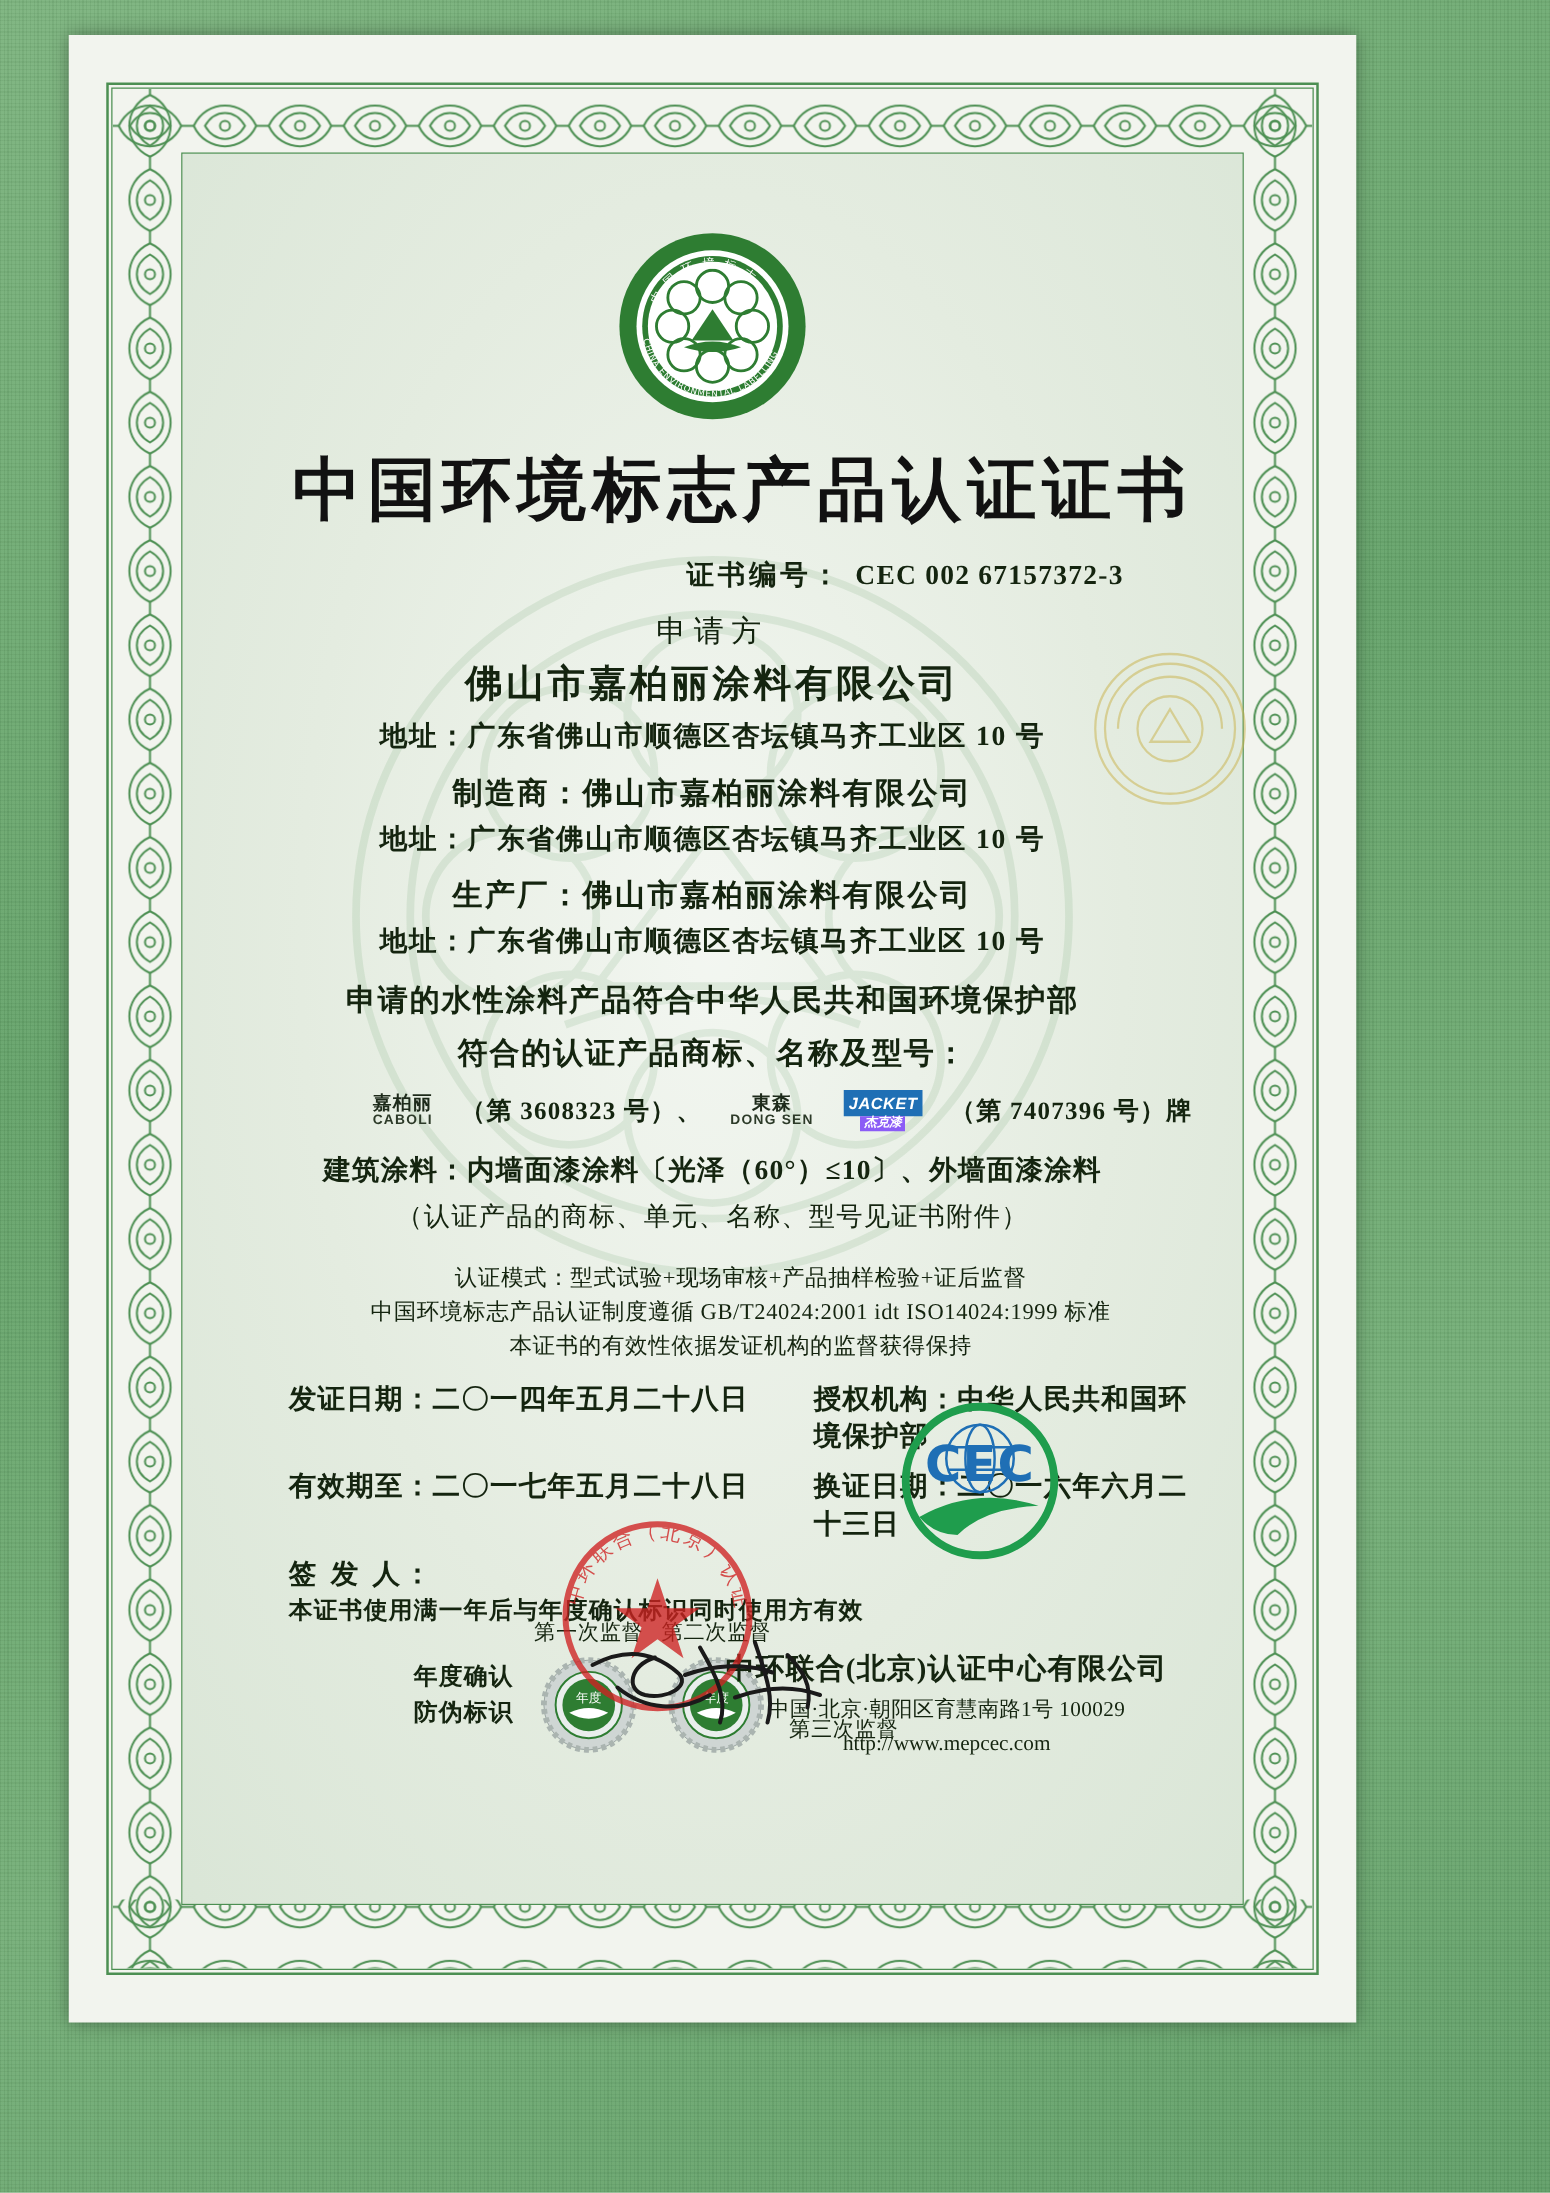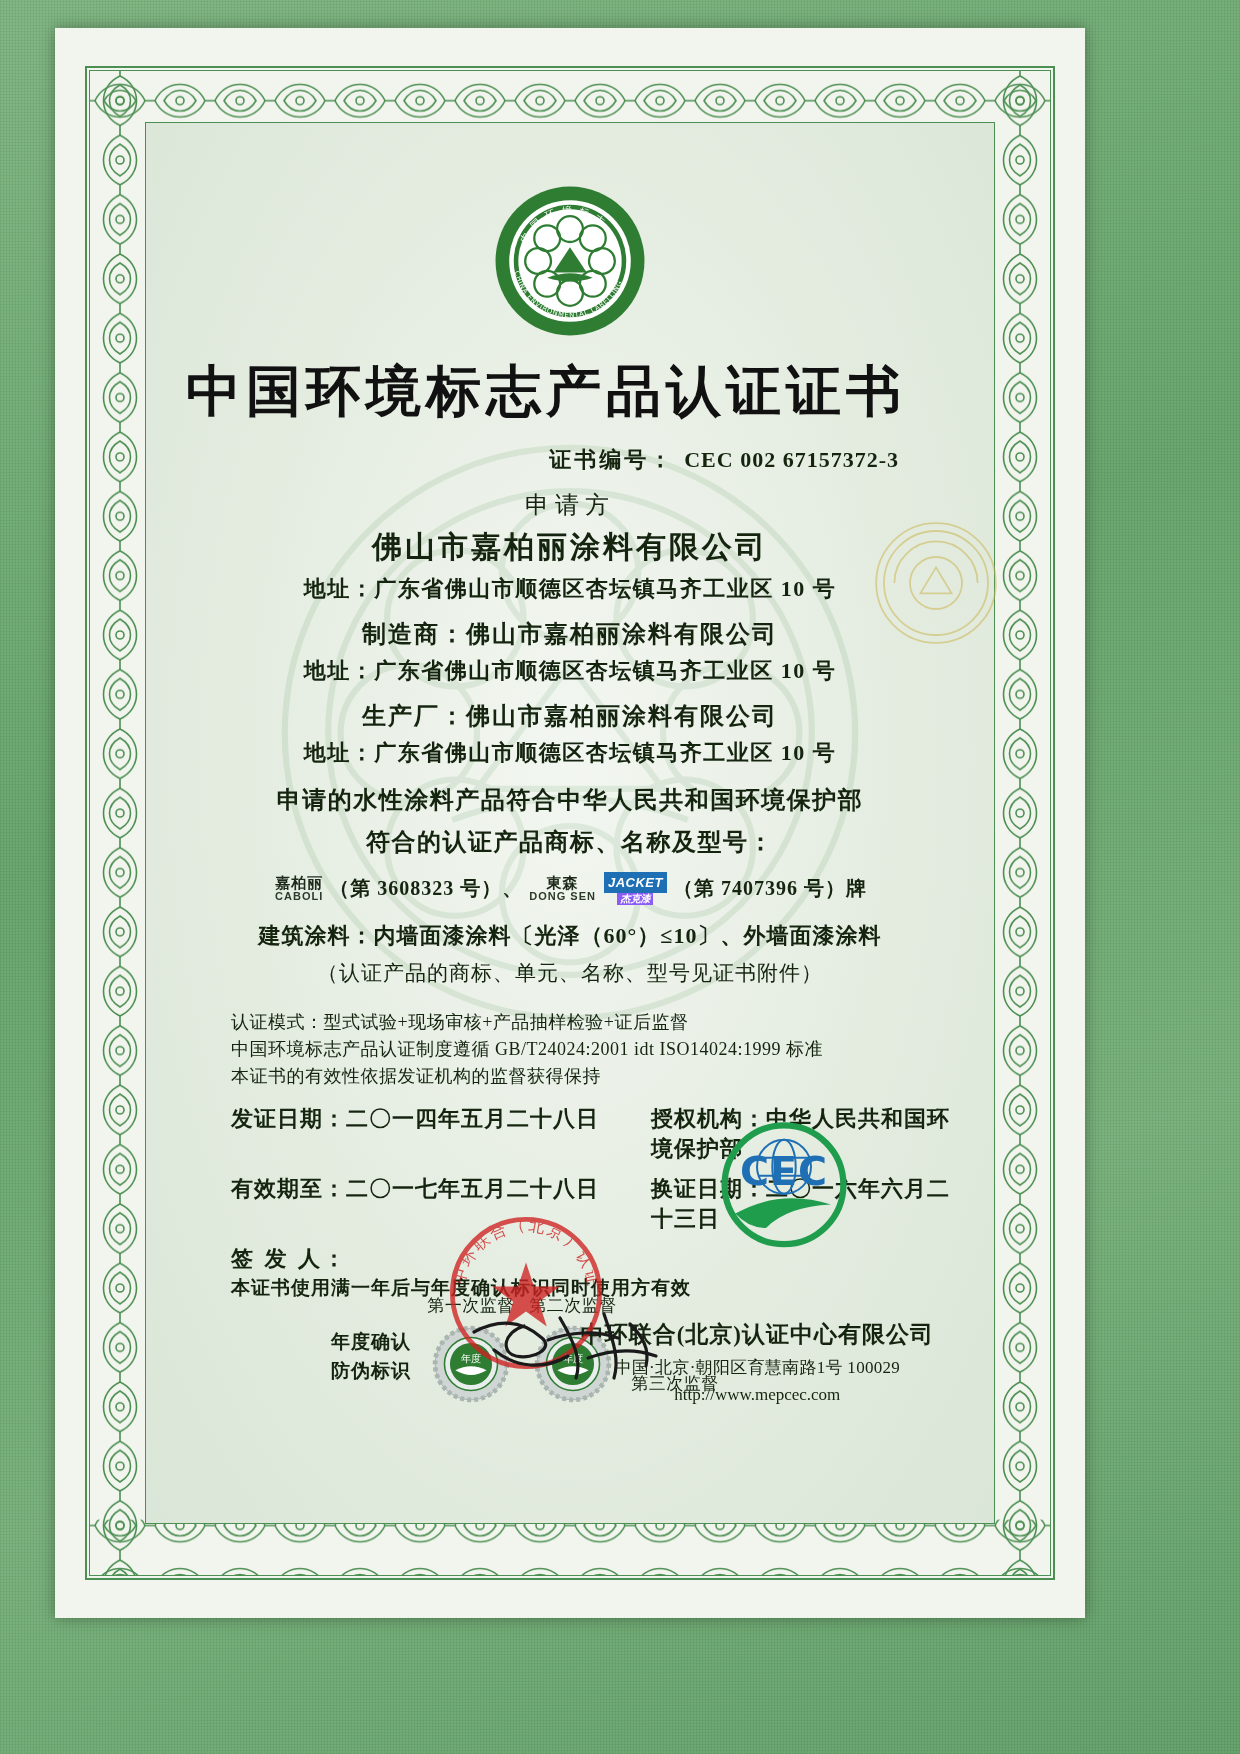--- a/index.html
+++ b/index.html
@@ -88,21 +88,21 @@
   
   .emblem-wrap {
     margin-top: 62px;
     display: flex;
     justify-content: center;
   }
   .emblem { width: 152px; height: 152px; }
   
   .title {
     margin-top: 18px;
-    text-align: left;
+    text-align: right;
     font-size: 55px;
     font-weight: bold;
     letter-spacing: 5px;
     color: #111;
     font-family: "DejaVu Serif", serif;
   }
   .cert-no-row {
     margin-top: 16px;
     text-align: right;
     padding-right: 55px;
@@ -145,22 +145,22 @@
     font-weight: bold;
     letter-spacing: 1.5px;
   }
   .para2 { margin-top: 8px; }
   .para3 { margin-top: 10px; }
   
   .brand-row {
     margin-top: 14px;
     display: flex;
     align-items: center;
-    justify-content: center;
-    gap: 4px;
+    justify-content: flex-end;
+    gap: 20px;
     font-size: 20px;
     font-weight: bold;
   }
   .brand-logo {
     display: inline-flex;
     flex-direction: column;
     align-items: center;
     line-height: 1;
     margin: 0 2px;
   }
@@ -205,20 +205,21 @@
     font-size: 21px;
     letter-spacing: 1px;
   }
   
   .notes {
     margin-top: 22px;
     padding-left: 45px;
     font-size: 18px;
     line-height: 1.5;
     letter-spacing: 0.5px;
+    text-align: center;
   }
   
   .dates {
     margin-top: 14px;
     padding-left: 45px;
     display: grid;
     grid-template-columns: 420px 1fr;
     row-gap: 10px;
     font-size: 22px;
     font-weight: bold;

